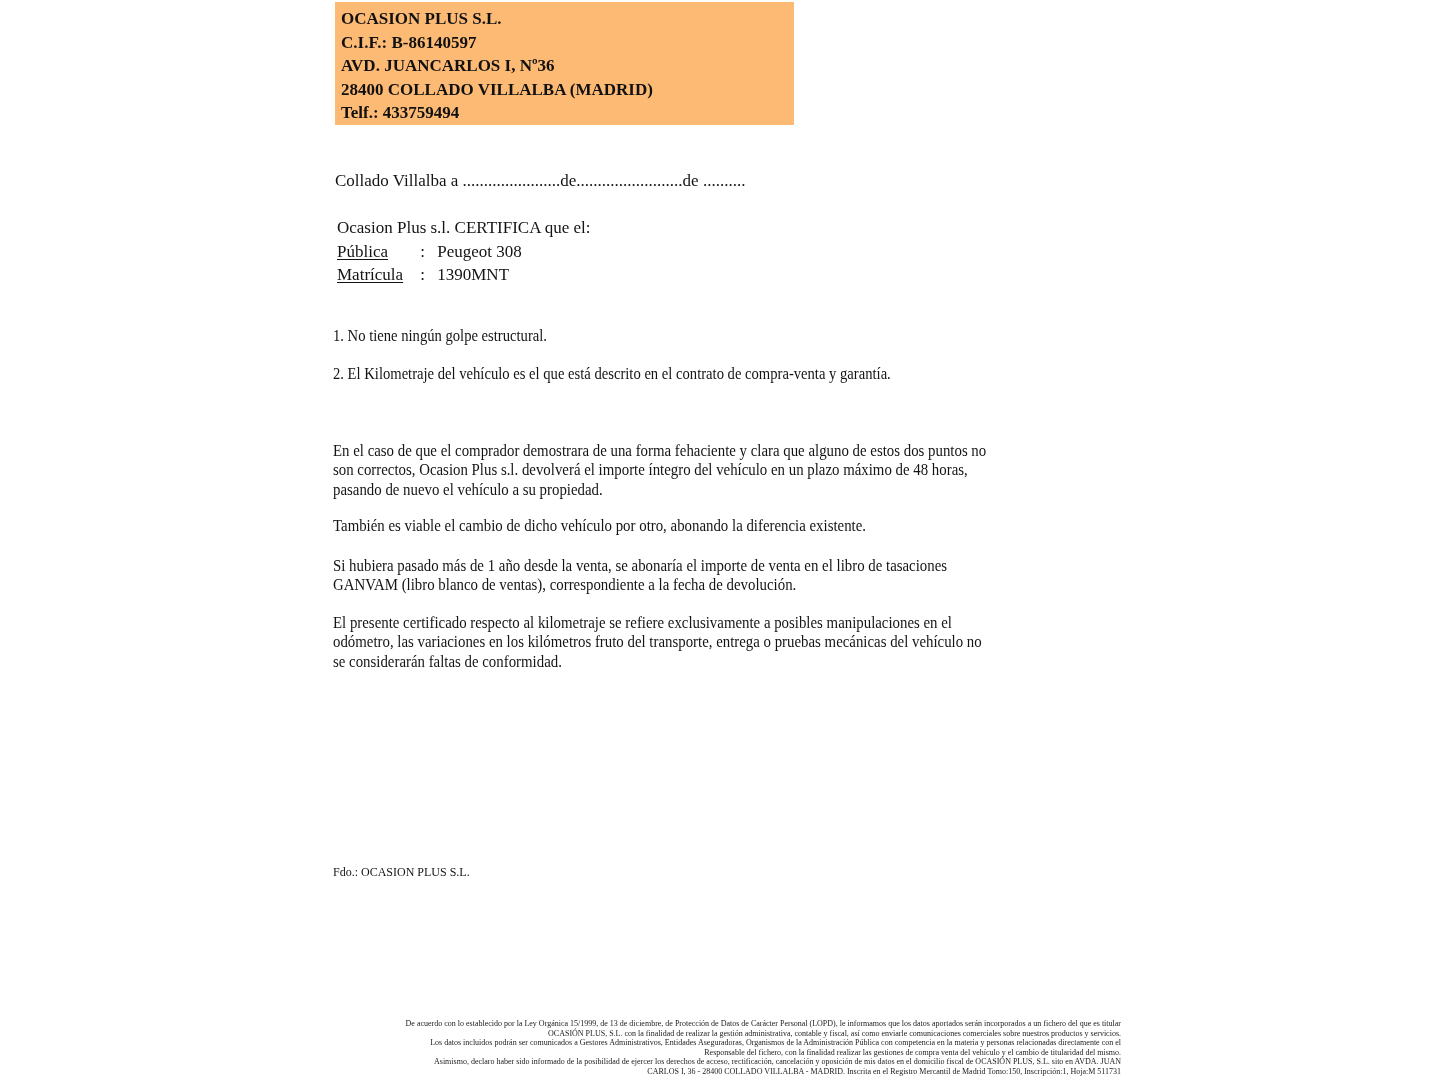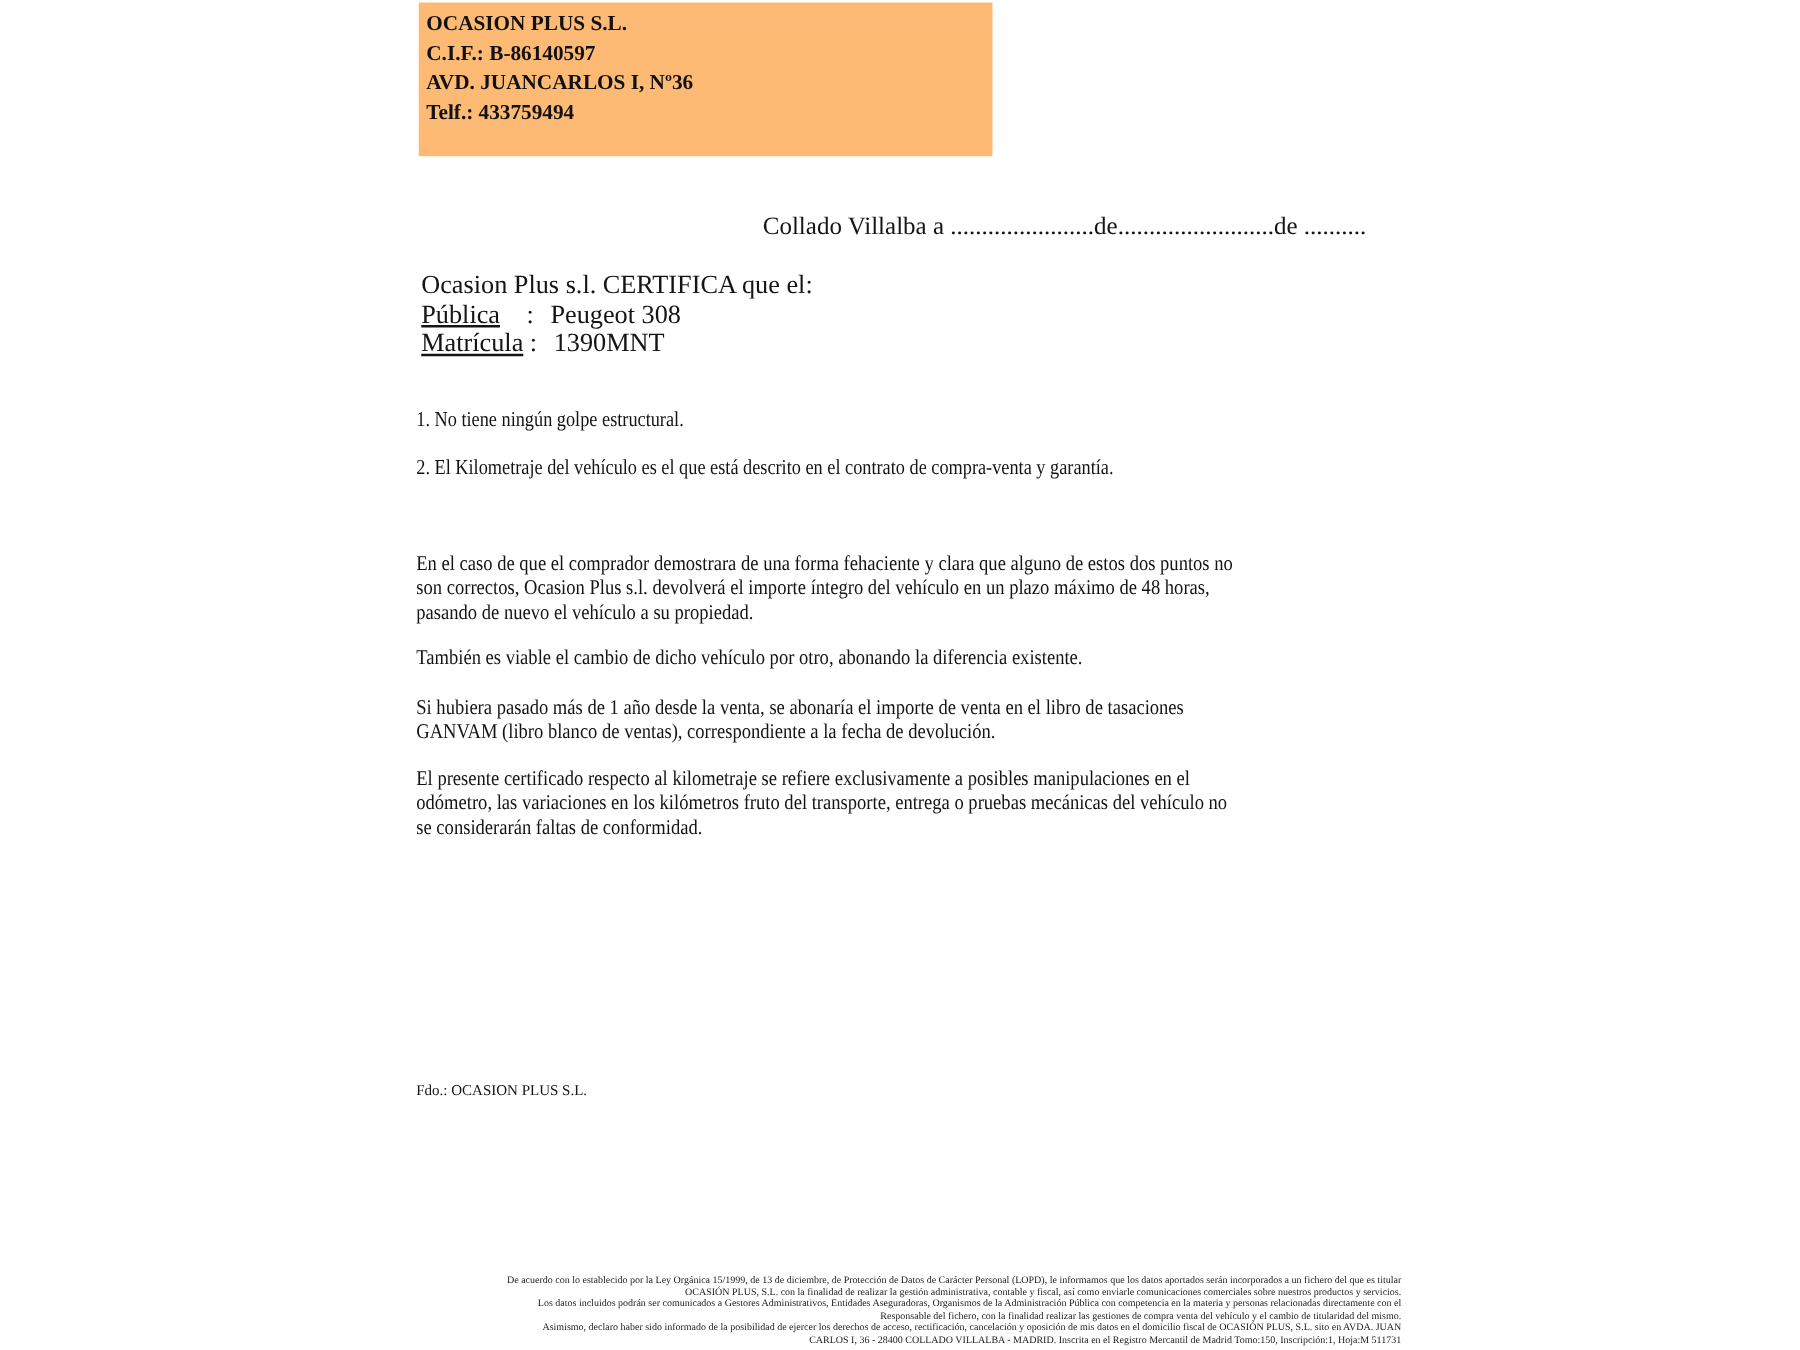--- a/index.html
+++ b/index.html
@@ -33,32 +33,32 @@
     color: #111111;
   }
   .company-box div { white-space: nowrap; }
 
   
   .date-line {
     position: absolute;
     left: 335px;
     top: 171px;
     width: 758px;
-    text-align: right;
-    font-size: 20px;
+    text-align: left;
+    font-size: 17px;
     line-height: 20px;
     white-space: nowrap;
   }
 
   
   .cert-block {
     position: absolute;
     left: 337px;
     top: 216px;
-    font-size: 21px;
+    font-size: 17px;
     line-height: 23.5px;
   }
   .cert-row { white-space: nowrap; }
   .cert-label {
     display: inline-block;
     min-width: 79px;
     text-decoration: underline;
     text-underline-offset: 2px;
   }
   .cert-sep { display: inline-block; margin-right: 8px; }
@@ -117,20 +117,21 @@
 </style>
 </head>
 <body>
 
 <div class="page">
 
   <div class="company-box">
     <div>OCASION PLUS S.L.</div>
     <div>C.I.F.: B-86140597</div>
     <div>AVD. JUANCARLOS I, Nº36</div>
+    <div>28400 COLLADO VILLALBA (MADRID)</div>
     <div>Telf.: 433759494</div>
   </div>
 
   <div class="date-line">Collado Villalba a .......................de.........................de ..........</div>
 
   <div class="cert-block">
     <div>Ocasion Plus s.l. CERTIFICA que el:</div>
     <div class="cert-row">
       <span class="cert-label">Pública</span>
       <span class="cert-sep">:</span>

